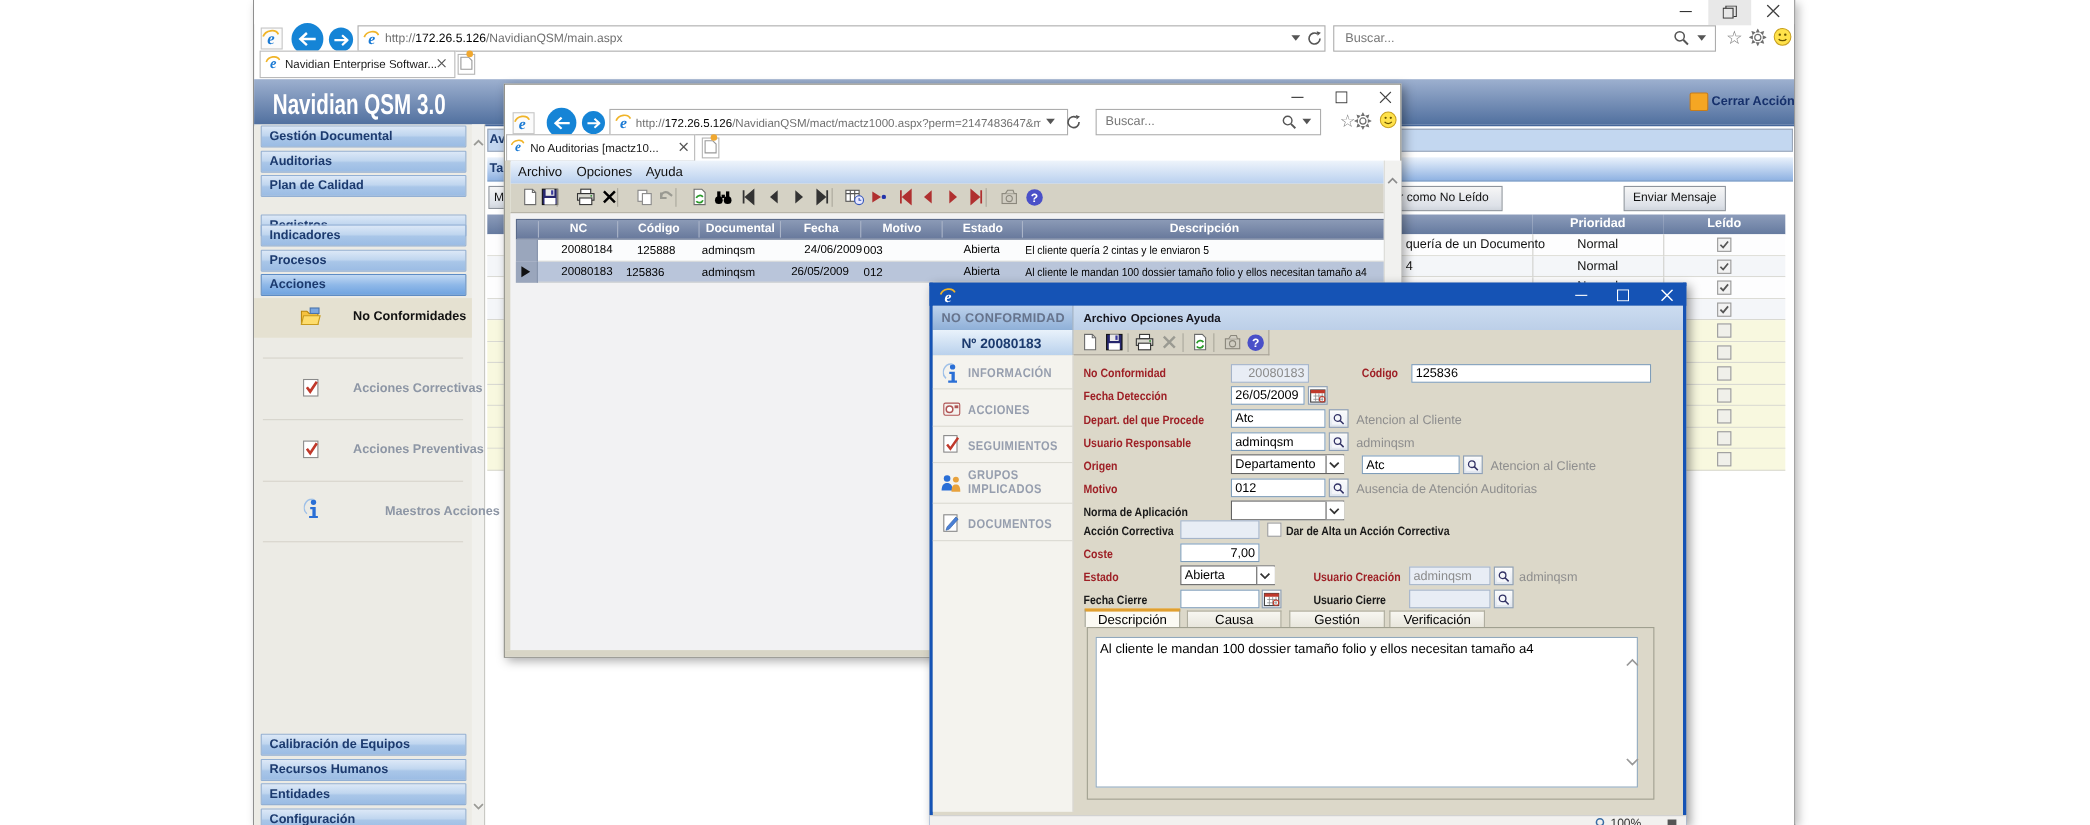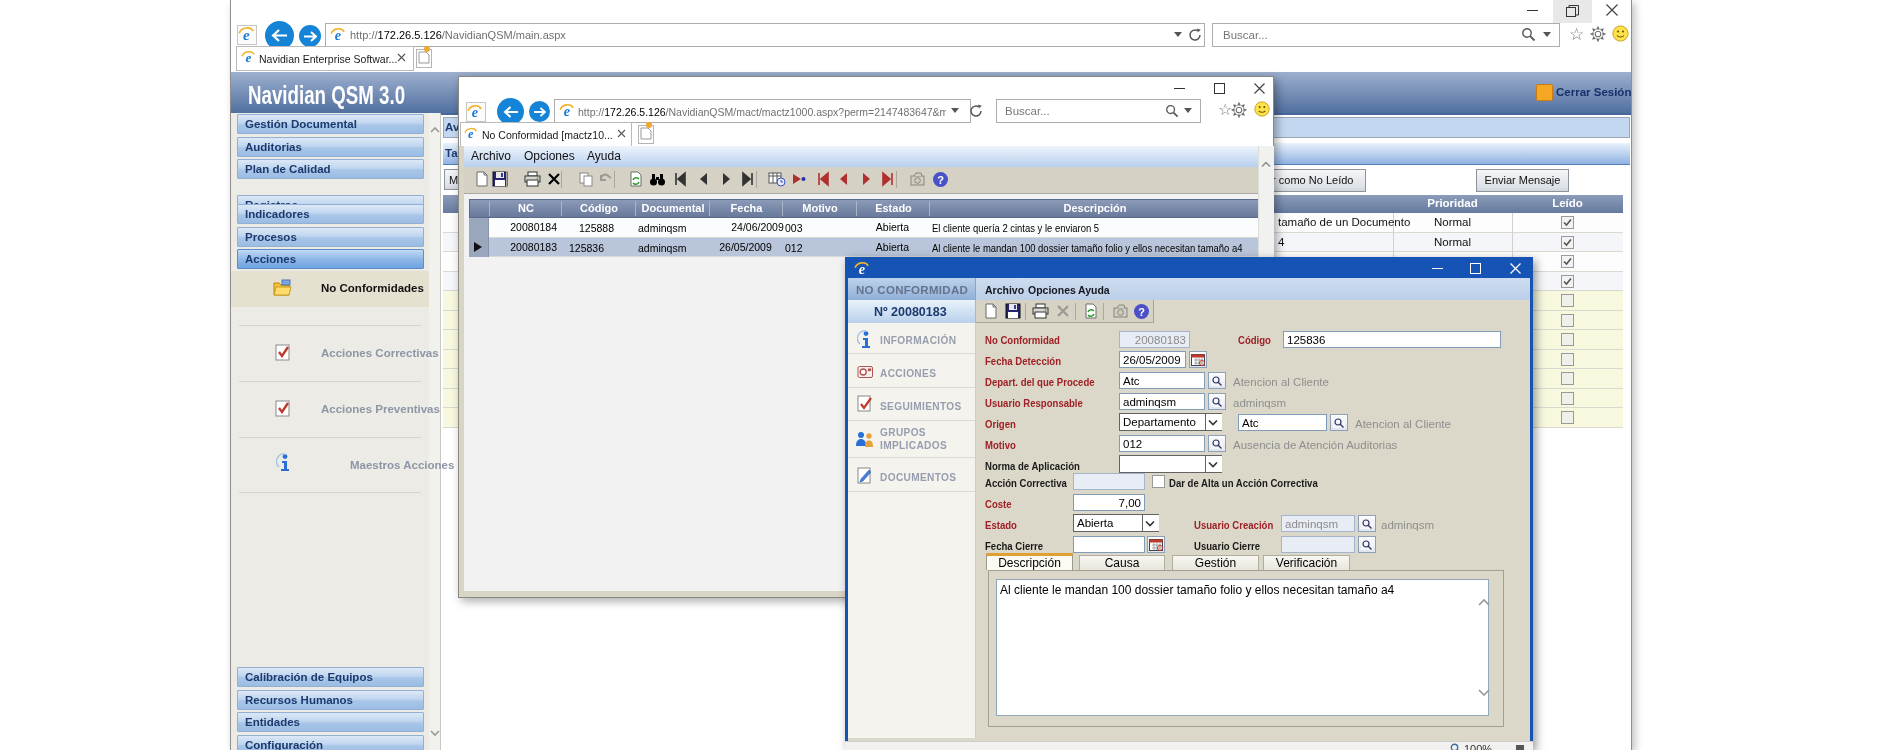--- a/index.html
+++ b/index.html
@@ -86,21 +86,21 @@
     </svg>
   <div class="abs" style="left:185px;top:49px;width:14px;height:17px;border:1px solid #b5b5b5;background:#fff;"></div>
   <svg class="abs" style="left:187px;top:51px" width="12" height="13" viewBox="0 0 12 13">
       <path d="M1 1 H8 L11 4 V12 H1 Z" fill="#fff" stroke="#999"></path>
     </svg>
   <div class="abs" style="left:193px;top:46px;width:6px;height:6px;border-radius:50%;background:#f0a830;"></div>
 
   <div class="abs" style="left:0;top:72px;width:1400px;height:41px;background:linear-gradient(#9db0cf,#51709f);border-bottom:2px solid #47679a;"></div>
   <div class="abs nowrap" style="left:17px;top:80px;font-size:26px;font-weight:bold;color:#fff;transform:scaleX(0.72);transform-origin:0 50%;">Navidian QSM 3.0</div>
   <div class="abs" style="left:1305px;top:84px;width:15px;height:15px;background:#f5a623;border:1px solid #c87d1a;border-radius:2px;"></div>
-  <div class="abs nowrap" style="left:1325px;top:86px;font-size:11.5px;font-weight:bold;color:#16306b;">Cerrar Sesión</div>
+  <div class="abs nowrap" style="left:1325px;top:86px;font-size:11.5px;font-weight:bold;color:#16306b;">Cerrar Acción</div>
 
   <div class="abs" style="left:0;top:115px;width:1400px;height:635px;background:#fff;"></div>
 
   <div class="abs" style="left:0;top:113px;width:210px;height:637px;background:#ecebe5;"></div>
   <div class="abs" style="left:198px;top:113px;width:12px;height:637px;background:#f1f1ee;border-right:1px solid #c9c9c4;box-sizing:border-box;"></div>
   <svg class="abs" style="left:199px;top:126px" width="10" height="8" viewBox="0 0 10 8">
       <path d="M1 6 L5 2 L9 6" stroke="#9a9a96" stroke-width="1.6" fill="none"></path>
     </svg>
   <svg class="abs" style="left:199px;top:729px" width="10" height="8" viewBox="0 0 10 8">
       <path d="M1 2 L5 6 L9 2" stroke="#9a9a96" stroke-width="1.6" fill="none"></path>
@@ -215,21 +215,21 @@
       <div class="abs" style="left:1281px;top:369px;width:111px;height:19.5px;background:#f8f8df;border-bottom:1px solid #d9d9d2;border-left:1px solid #d0d0cc;box-sizing:border-box;"></div>
       <div class="cb" style="left:1330px;top:372px;background:#f0f0ea;"></div>
       <div class="abs" style="left:212px;top:388.5px;width:950px;height:19.5px;background:#f8f8df;border-bottom:1px solid #d9d9d2;box-sizing:border-box;"></div>
       <div class="abs" style="left:1162px;top:388.5px;width:119px;height:19.5px;background:#f8f8df;border-bottom:1px solid #d9d9d2;border-left:1px solid #d0d0cc;box-sizing:border-box;"></div>
       <div class="abs" style="left:1281px;top:388.5px;width:111px;height:19.5px;background:#f8f8df;border-bottom:1px solid #d9d9d2;border-left:1px solid #d0d0cc;box-sizing:border-box;"></div>
       <div class="cb" style="left:1330px;top:391.5px;background:#f0f0ea;"></div>
       <div class="abs" style="left:212px;top:408px;width:950px;height:19.5px;background:#f8f8df;border-bottom:1px solid #d9d9d2;box-sizing:border-box;"></div>
       <div class="abs" style="left:1162px;top:408px;width:119px;height:19.5px;background:#f8f8df;border-bottom:1px solid #d9d9d2;border-left:1px solid #d0d0cc;box-sizing:border-box;"></div>
       <div class="abs" style="left:1281px;top:408px;width:111px;height:19.5px;background:#f8f8df;border-bottom:1px solid #d9d9d2;border-left:1px solid #d0d0cc;box-sizing:border-box;"></div>
       <div class="cb" style="left:1330px;top:411px;background:#f0f0ea;"></div>
-      <div class="abs nowrap" style="left:1047px;top:216px;font-size:11.5px;color:#111;">tamaño de un Documento</div>
+      <div class="abs nowrap" style="left:1047px;top:216px;font-size:11.5px;color:#111;">quería de un Documento</div>
       <div class="abs nowrap" style="left:1047px;top:235.5px;font-size:11.5px;color:#111;">4</div>
     </div>
 
 <div class="abs" style="left: 7px; top: 26px;"><svg width="16" height="16" viewBox="0 0 20 20">
         <text x="10.5" y="17.5" text-anchor="middle" font-family="Liberation Serif" font-style="italic" font-weight="bold" font-size="19" fill="#1a7ad4">e</text>
         <path d="M1.5 9 C4 1.5 16 0 18.8 6.5" fill="none" stroke="#f0b428" stroke-width="2.1"></path>
       </svg></div>
     <div class="abs" style="left: 99px; top: 27px;"><svg width="15" height="15" viewBox="0 0 20 20">
         <text x="10.5" y="17.5" text-anchor="middle" font-family="Liberation Serif" font-style="italic" font-weight="bold" font-size="19" fill="#1a7ad4">e</text>
         <path d="M1.5 9 C4 1.5 16 0 18.8 6.5" fill="none" stroke="#f0b428" stroke-width="2.1"></path>
@@ -280,21 +280,21 @@
     </svg>
   <svg class="abs" style="left:795px;top:24px" width="16" height="16" viewBox="0 0 17 17">
       <circle cx="8.5" cy="8.5" r="7.6" fill="#ffe24a" stroke="#c8a020"></circle>
       <circle cx="6" cy="6.5" r="1.1" fill="#6b5500"></circle>
       <circle cx="11" cy="6.5" r="1.1" fill="#6b5500"></circle>
       <path d="M5 10.5 C6.5 12.5 10.5 12.5 12 10.5" fill="none" stroke="#6b5500" stroke-width="1.2"></path>
     </svg>
 
   <div class="abs" style="left:1px;top:45px;width:170px;height:23px;border:1px solid #b9b9b9;background:#fff;"></div>
   <span class="abs" id="ie-poptab" style="left:6px;top:49px;"></span>
-  <div class="abs nowrap" style="left:23px;top:52px;font-size:10.5px;color:#1a1a1a;">No Conformidad [mactz10...</div>
+  <div class="abs nowrap" style="left:23px;top:52px;font-size:10.5px;color:#1a1a1a;">No Auditorias [mactz10...</div>
   <svg class="abs" style="left:158px;top:52px" width="9" height="9" viewBox="0 0 9 9">
       <path d="M1 1 L8 8 M8 1 L1 8" stroke="#555" stroke-width="1.1"></path>
     </svg>
   <div class="abs" style="left:179px;top:48px;width:14px;height:17px;border:1px solid #b5b5b5;background:#fff;"></div>
   <svg class="abs" style="left:181px;top:50px" width="12" height="13" viewBox="0 0 12 13">
       <path d="M1 1 H8 L11 4 V12 H1 Z" fill="#fff" stroke="#999"></path>
     </svg>
   <div class="abs" style="left:187px;top:45px;width:6px;height:6px;border-radius:50%;background:#f0a830;"></div>
 
   <div class="abs" style="left:5px;top:69px;width:794px;height:21px;background:linear-gradient(#eef4fb,#b9d0ef);"></div>

